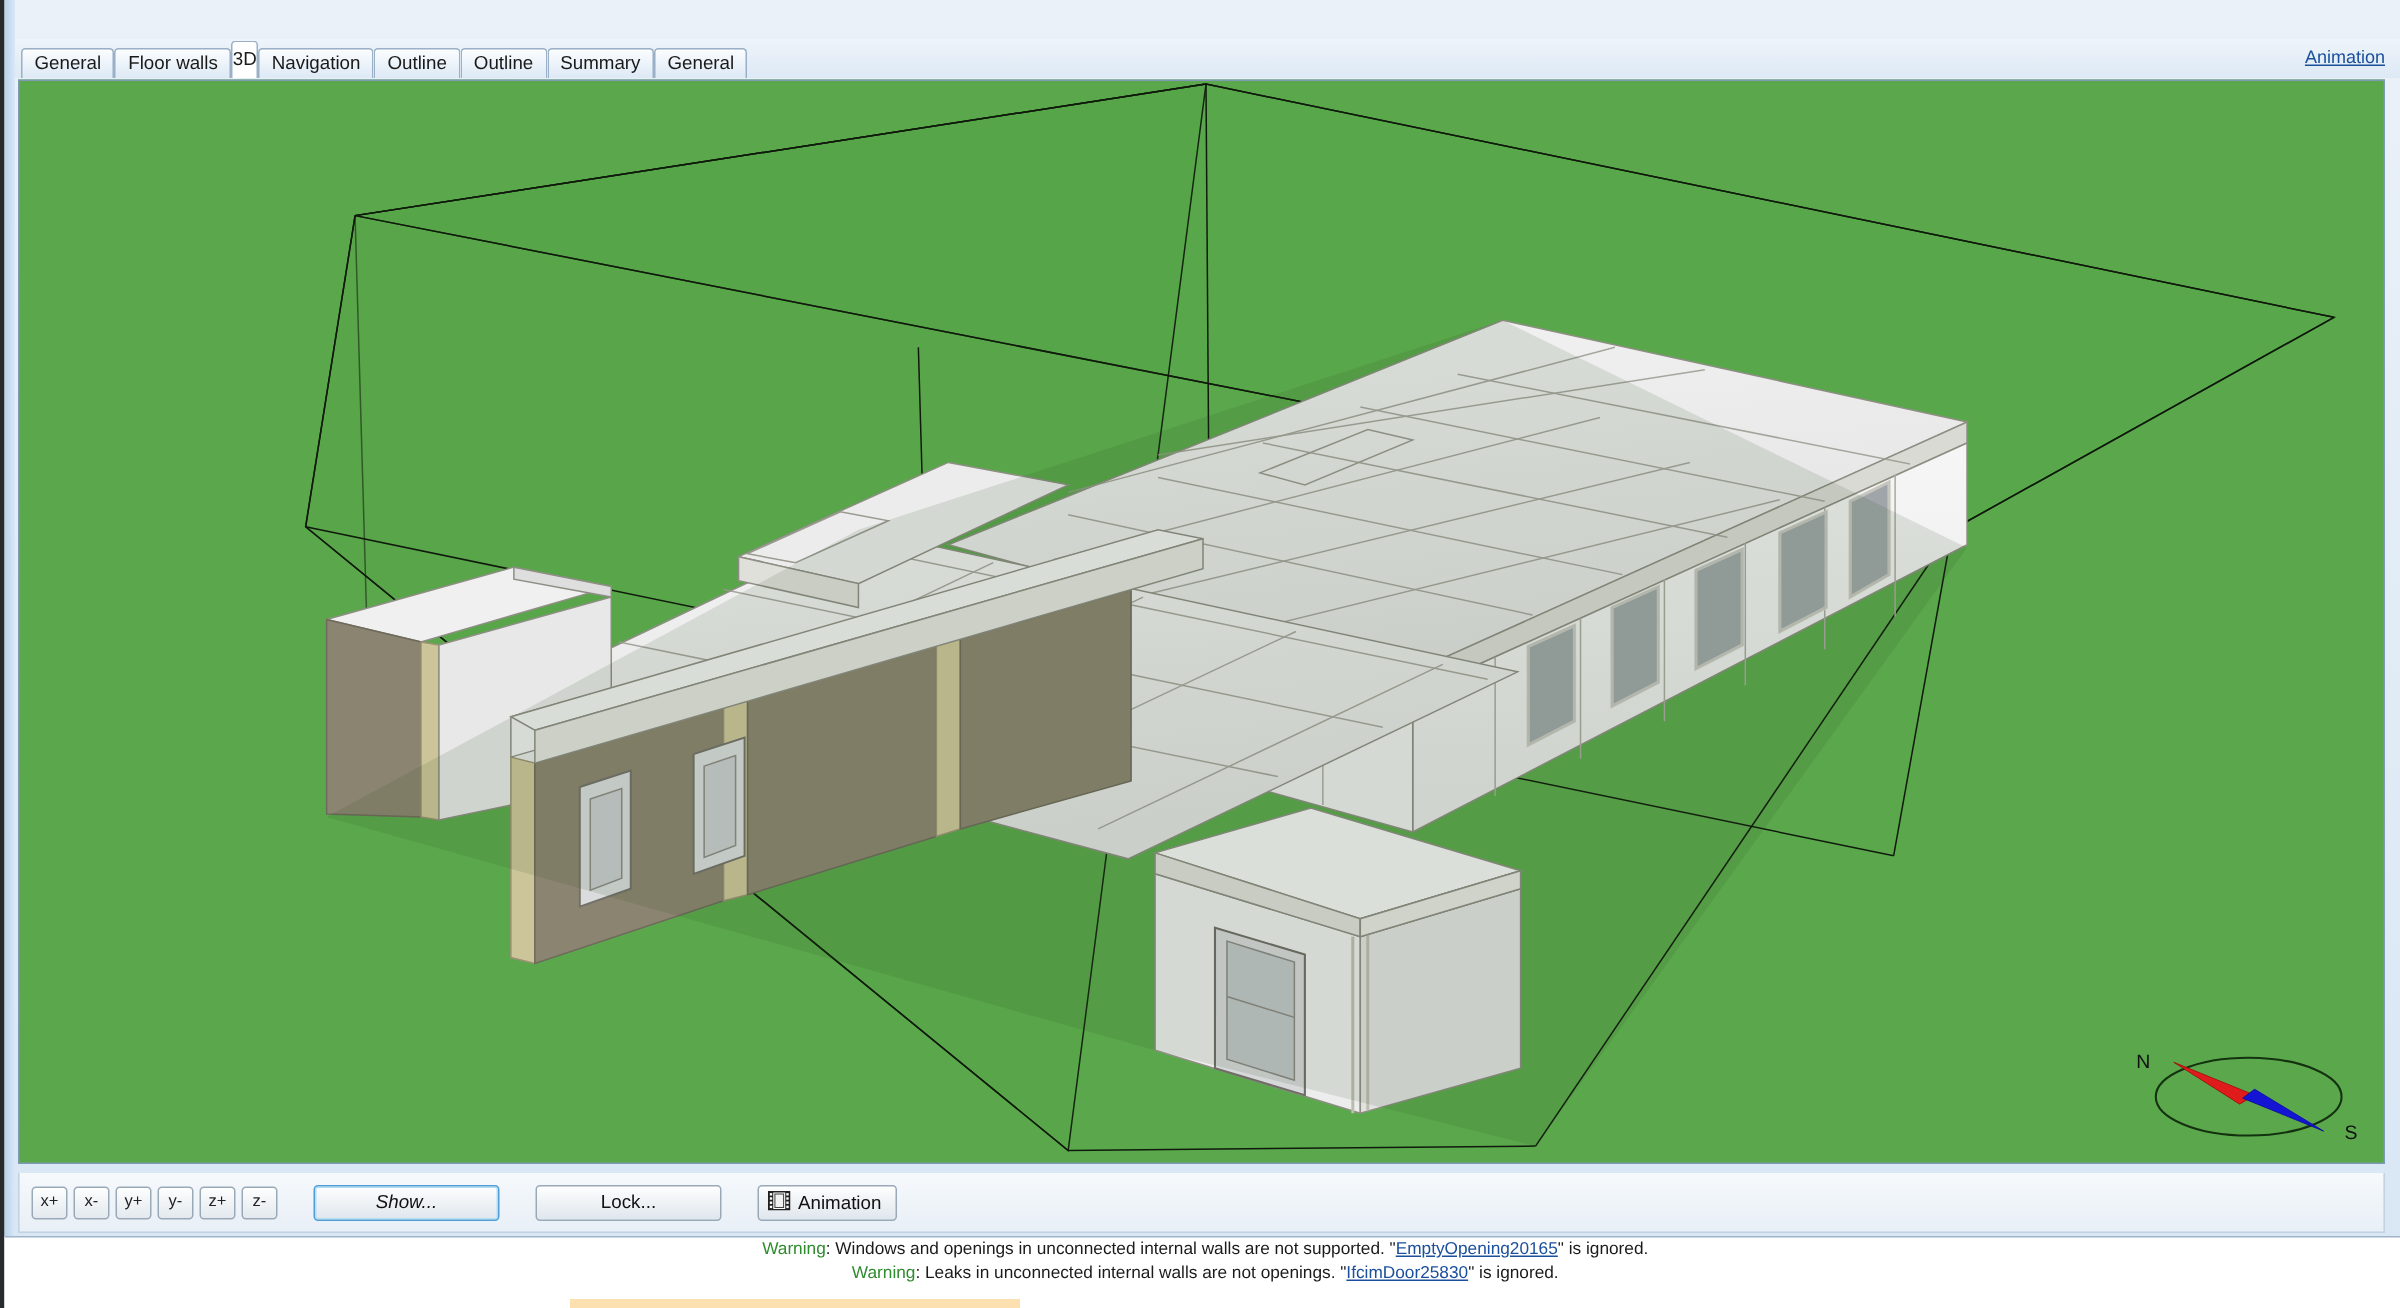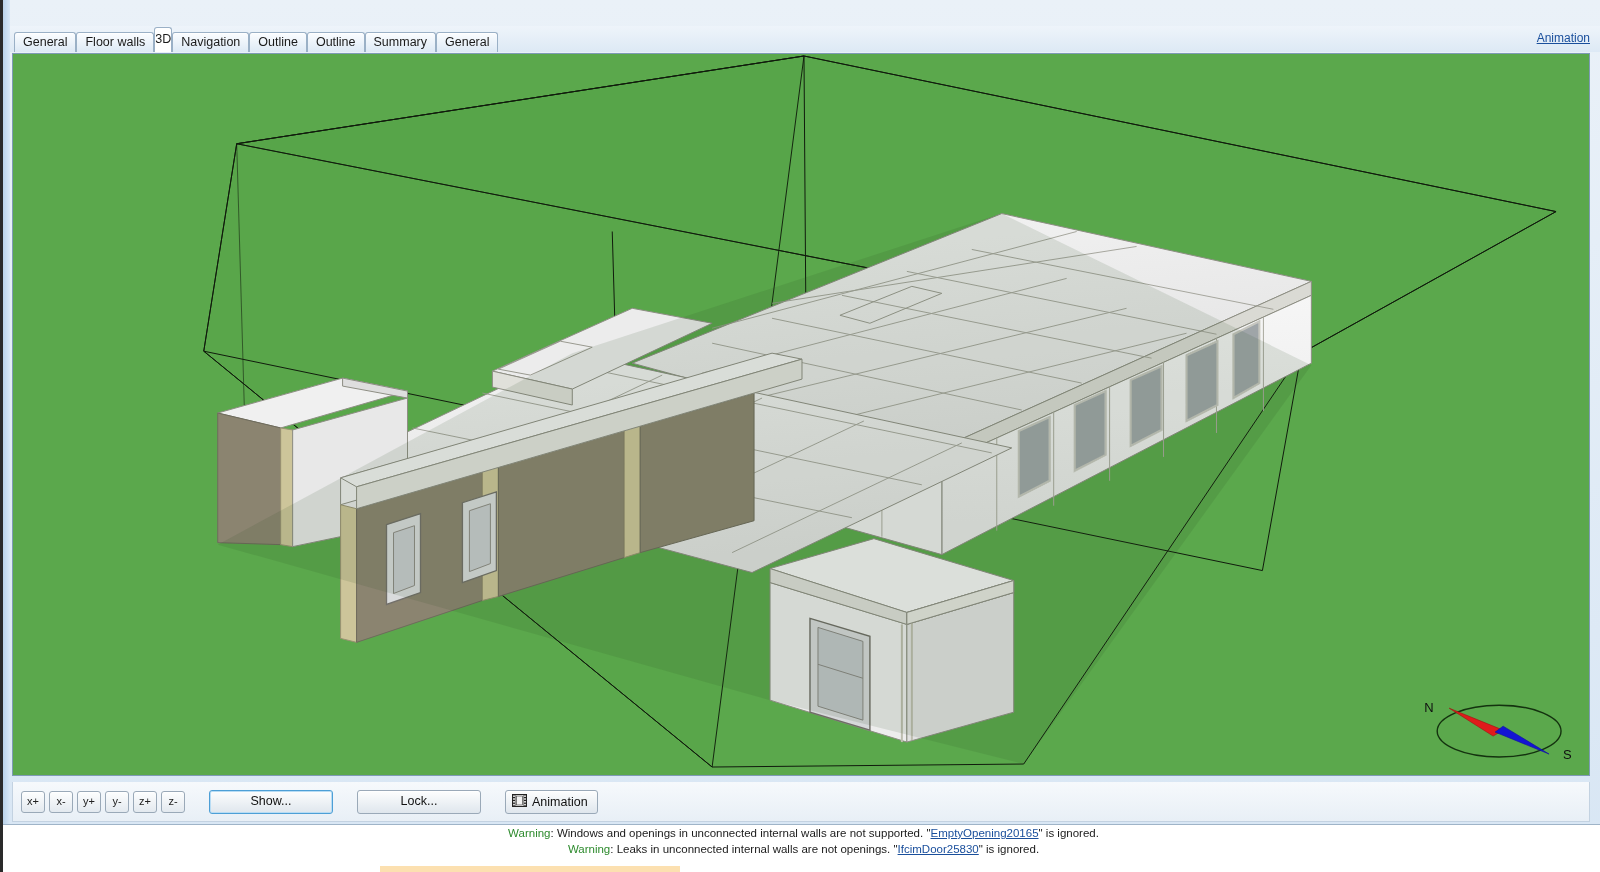--- a/index.html
+++ b/index.html
@@ -54,21 +54,21 @@
            display:flex;align-items:center;padding-left:8px;gap:4px;}
   .axbtn{width:22px;height:20px;border:1px solid #9aa9b8;border-radius:3px;
          background:linear-gradient(180deg,#fdfefe,#e3e9ef);
          font-size:11px;line-height:18px;text-align:center;color:#222;
          box-shadow:inset 0 1px 0 #fff;}
   .gap{width:16px;}
   .wbtn2{height:22px;min-width:98px;padding:0 12px;border:1px solid #9aa9b8;border-radius:3px;
          background:linear-gradient(180deg,#fdfefe,#dfe6ed);
          font-size:12.5px;line-height:20px;text-align:center;color:#111;
          box-shadow:inset 0 1px 0 #fff;}
-  .wbtn2.focus{border:1px solid #4d9fd6;box-shadow:0 0 0 1px #b8dcf4 inset;}
+  .wbtn2.focus{border:1px solid #4d9fd6;box-shadow:0 0 0 1px #b8dcf4 inset;font-style:italic;}
   .animbtn{height:22px;padding:0 9px 0 6px;border:1px solid #9aa9b8;border-radius:3px;
            background:linear-gradient(180deg,#fdfefe,#dfe6ed);
            display:flex;align-items:center;gap:5px;font-size:12.5px;color:#111;
            box-shadow:inset 0 1px 0 #fff;justify-content:flex-end;}
 
   
   .msgpane{position:absolute;left:3px;top:824px;width:1597px;height:48px;
            background:#ffffff;border-top:1px solid #9fb4c8;}
   .msgline{padding:1px 0 0 4px;font-size:11.5px;line-height:15px;
            color:#1b1b1b;white-space:nowrap;font-family:"Liberation Sans",sans-serif;text-align:center;}

